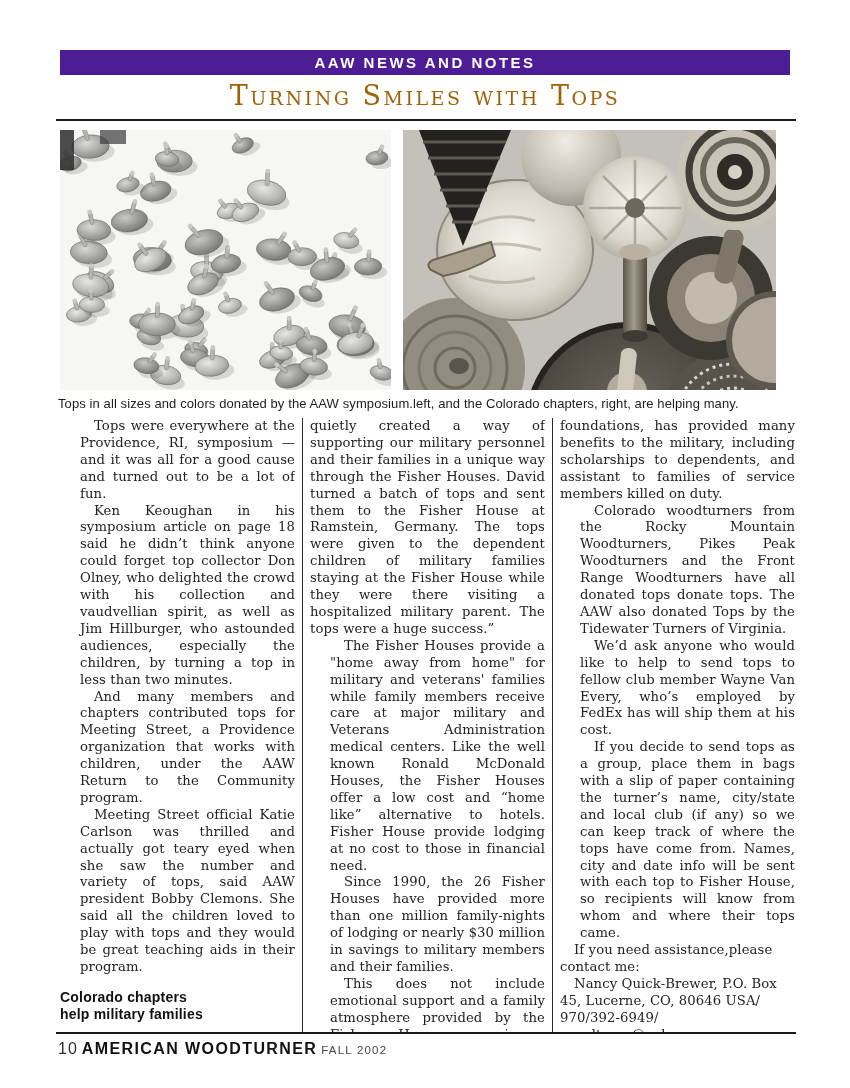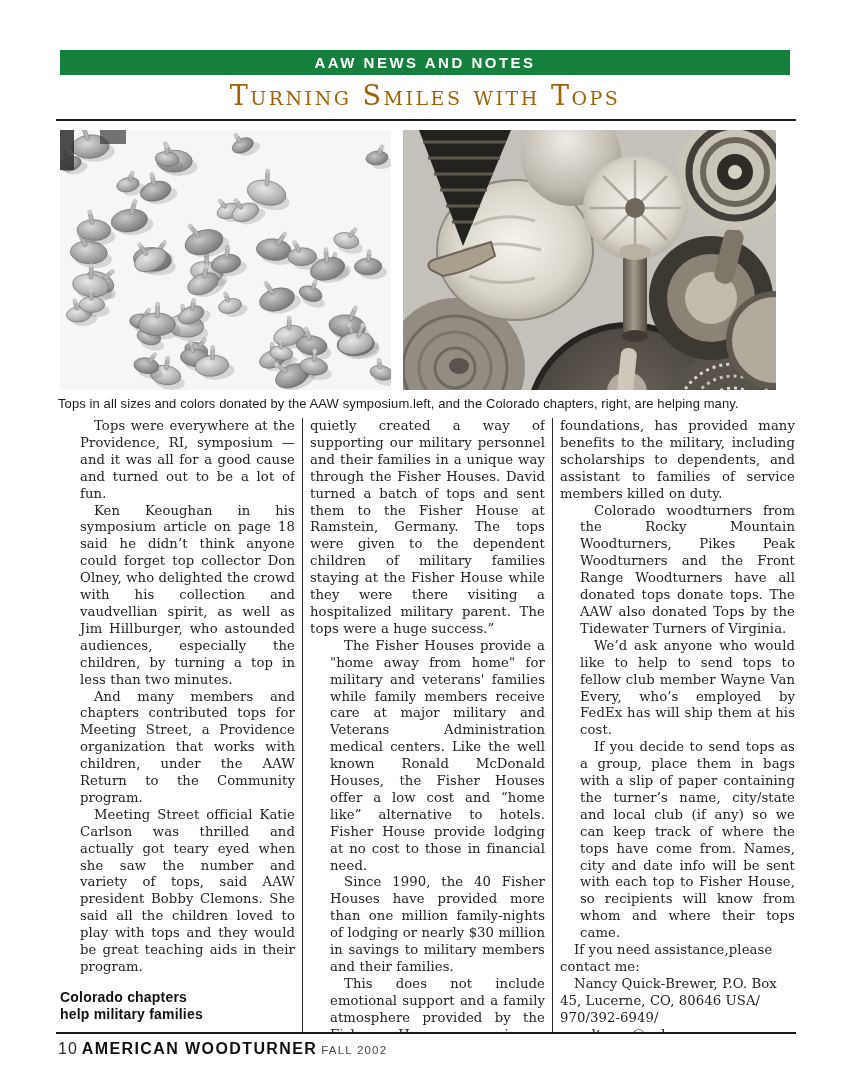--- a/index.html
+++ b/index.html
@@ -1,19 +1,19 @@
 <!DOCTYPE html>
 <html><head>
 <meta charset="utf-8">
 <style>
   html,body{margin:0;padding:0;background:#ffffff;}
   .page{position:relative;width:850px;height:1088px;background:#ffffff;overflow:hidden;
         font-family:"Liberation Sans",sans-serif;color:#1e1e1e;}
 
-  .banner{position:absolute;top:50px;left:60px;right:60px;height:25px;background:#15803d;
+  .banner{position:absolute;top:50px;left:60px;right:60px;height:25px;background:#4c1d95;
           color:#ffffff;text-align:center;line-height:26px;font-weight:bold;font-size:15px;
           letter-spacing:2.5px;font-family:"Liberation Sans",sans-serif;}
 
   .page-title{position:absolute;top:80px;left:0;right:0;text-align:center;
               font-family:"DejaVu Serif",serif;font-variant:small-caps;font-size:27px;
               letter-spacing:2.5px;color:#a16207;}
 
   .title-rule{position:absolute;top:119px;left:56px;right:54px;height:2px;background:#1a1a1a;}
 
   .photo{position:absolute;top:130px;overflow:hidden;background:#d8d6d2;}
@@ -498,21 +498,21 @@
         <p class="body">Meeting Street official Katie Carlson was thrilled and actually got teary eyed when she saw the number and variety of tops, said AAW president Bobby Clemons. She said all the children loved to play with tops and they would be great teaching aids in their program.</p>
         <p class="subhead">Colorado chapters
 help military families</p>
         <p class="body">Nancy Quick Brewer of the Rocky Mountain Woodturners, also told us about a project by CO chapters.</p>
         <p class="body">She said...”retired Air Force pilot Dave Kahne of Laramie, WY, has</p>
       </div>
     <div class="divider"></div>
     <div class="col">
         <p class="flow">quietly created a way of supporting our military personnel and their families in a unique way through the Fisher Houses. David turned a batch of tops and sent them to the Fisher House at Ramstein, Germany. The tops were given to the dependent children of military families staying at the Fisher House while they were there visiting a hospitalized military parent. The tops were a huge success.”</p>
         <p class="body">The Fisher Houses provide a "home away from home" for military and veterans' families while family members receive care at major military and Veterans Administration medical centers. Like the well known Ronald McDonald Houses, the Fisher Houses offer a low cost and “home like” alternative to hotels. Fisher House provide lodging at no cost to those in financial need.</p>
-        <p class="body">Since 1990, the 40 Fisher Houses have provided more than one million family-nights of lodging or nearly $30 million in savings to military members and their families.</p>
+        <p class="body">Since 1990, the 26 Fisher Houses have provided more than one million family-nights of lodging or nearly $30 million in savings to military members and their families.</p>
         <p class="body">This does not include emotional support and a family atmosphere provided by the Fisher House experience, officials said.</p>
         <p class="body">Philanthropist Zachary Fisher began donating to the houses in 1990, and through his various</p>
       </div>
     <div class="divider"></div>
     <div class="col">
         <p class="flow">foundations, has provided many benefits to the military, including scholarships to dependents, and assistant to families of service members killed on duty.</p>
         <p class="body">Colorado woodturners from the Rocky Mountain Woodturners, Pikes Peak Woodturners and the Front Range Woodturners have all donated tops donate tops. The AAW also donated Tops  by the Tidewater Turners of Virginia.</p>
         <p class="body">We’d ask anyone who would like to help to send tops to fellow club member Wayne Van Every, who’s employed by FedEx has will ship them at his cost.</p>
         <p class="body">If you decide to send tops as a group, place them in bags with a slip of paper containing the turner’s name, city/state and local club (if any) so we can keep track of where the tops have come from. Names, city and date info will be sent with each top to Fisher House, so recipients will know from whom and where their tops came.</p>
         <p class="contact"> If you need assistance,please contact me:</p>

